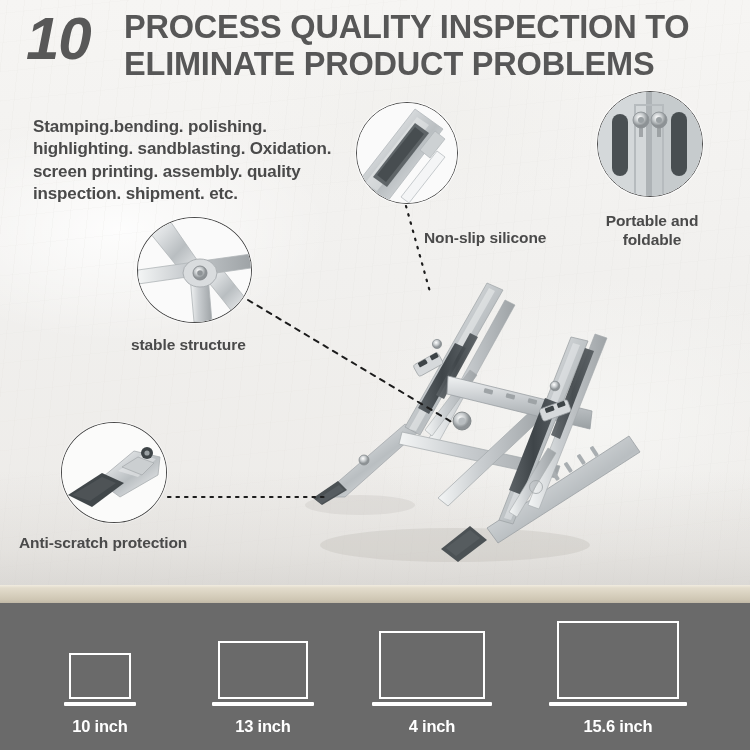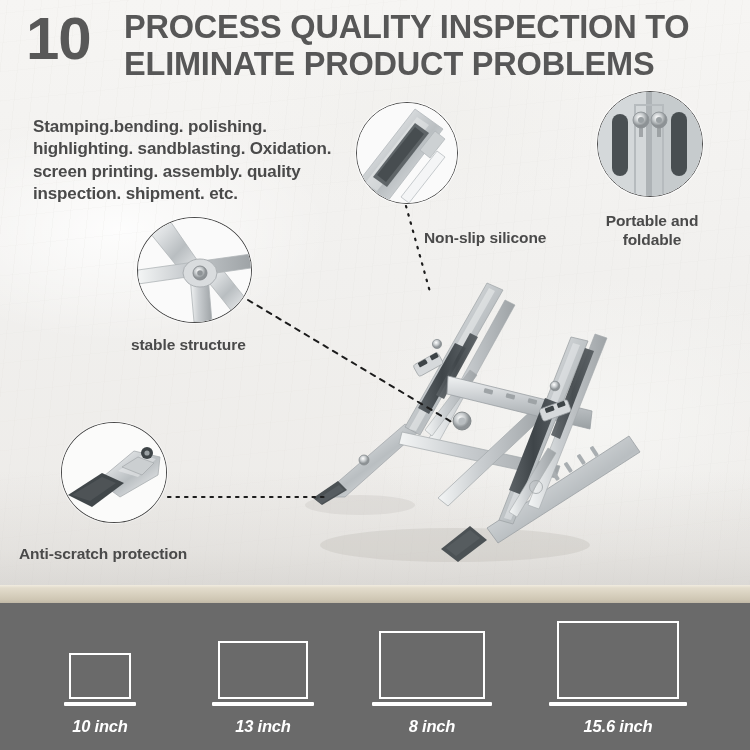--- a/index.html
+++ b/index.html
@@ -43,20 +43,21 @@
     left: 0; top: 0; width: 750px; height: 100px;
   }
   .big-number {
     position: absolute;
     left: 26px; top: 8px;
     font-size: 60px;
     font-weight: bold;
     color: #585858;
     letter-spacing: -1px;
     line-height: 62px;
+    font-style: italic;
   }
   .title {
     position: absolute;
     left: 124px; top: 9px;
     width: 600px;
     font-size: 32.5px;
     font-weight: bold;
     color: #575757;
     line-height: 37px;
     letter-spacing: -0.2px;
@@ -92,21 +93,21 @@
   }
   
   #circle-silicone { left: 356px; top: 102px; width: 100px; height: 100px; }
   #circle-portable { left: 597px; top: 91px; width: 104px; height: 104px; }
   #circle-stable   { left: 137px; top: 217px; width: 113px; height: 104px; }
   #circle-scratch  { left: 61px;  top: 422px; width: 104px; height: 99px; }
 
   .lbl-silicone { left: 424px; top: 228px; width: 160px; }
   .lbl-portable { left: 592px; top: 211px; width: 120px; text-align: center; }
   .lbl-stable   { left: 131px; top: 335px; width: 170px; }
-  .lbl-scratch  { left: 19px;  top: 533px; width: 230px; margin-top: 11px; }
+  .lbl-scratch  { left: 19px;  top: 533px; width: 230px; }
 
   
   .connector { position: absolute; }
 
   
   .desk-strip {
     position: absolute;
     left: 0; top: 585px; width: 750px; height: 20px;
     background: linear-gradient(180deg, #e7e0d2 0%, #dcd5c4 35%, #cfc7b4 72%, #b9b1a0 100%);
   }
@@ -116,21 +117,20 @@
   }
   .gray-panel {
     position: absolute;
     left: 0; top: 603px; width: 750px; height: 147px;
     background: #6a6a6a;
   }
   .size-item {
     position: absolute;
     bottom: 0;
     text-align: center;
-    font-style: italic;
   }
   .laptop-icon {
     position: relative;
     margin: 0 auto;
   }
   .laptop-screen {
     border: 2.5px solid #ffffff;
     box-sizing: border-box;
     background: transparent;
     margin: 0 auto;
@@ -387,21 +387,21 @@
         <div class="laptop-base" style="width:102px;"></div>
       </div>
       <div class="size-label">13 inch</div>
     </div>
 
     <div class="size-item" style="left:352px; bottom:14px; width:160px;">
       <div class="laptop-icon">
         <div class="laptop-screen" style="width:106px;height:68px;"></div>
         <div class="laptop-base" style="width:120px;"></div>
       </div>
-      <div class="size-label">8 inch</div>
+      <div class="size-label">4 inch</div>
     </div>
 
     <div class="size-item" style="left:528px; bottom:14px; width:180px;">
       <div class="laptop-icon">
         <div class="laptop-screen" style="width:122px;height:78px;"></div>
         <div class="laptop-base" style="width:138px;"></div>
       </div>
       <div class="size-label">15.6 inch</div>
     </div>
   </div>

